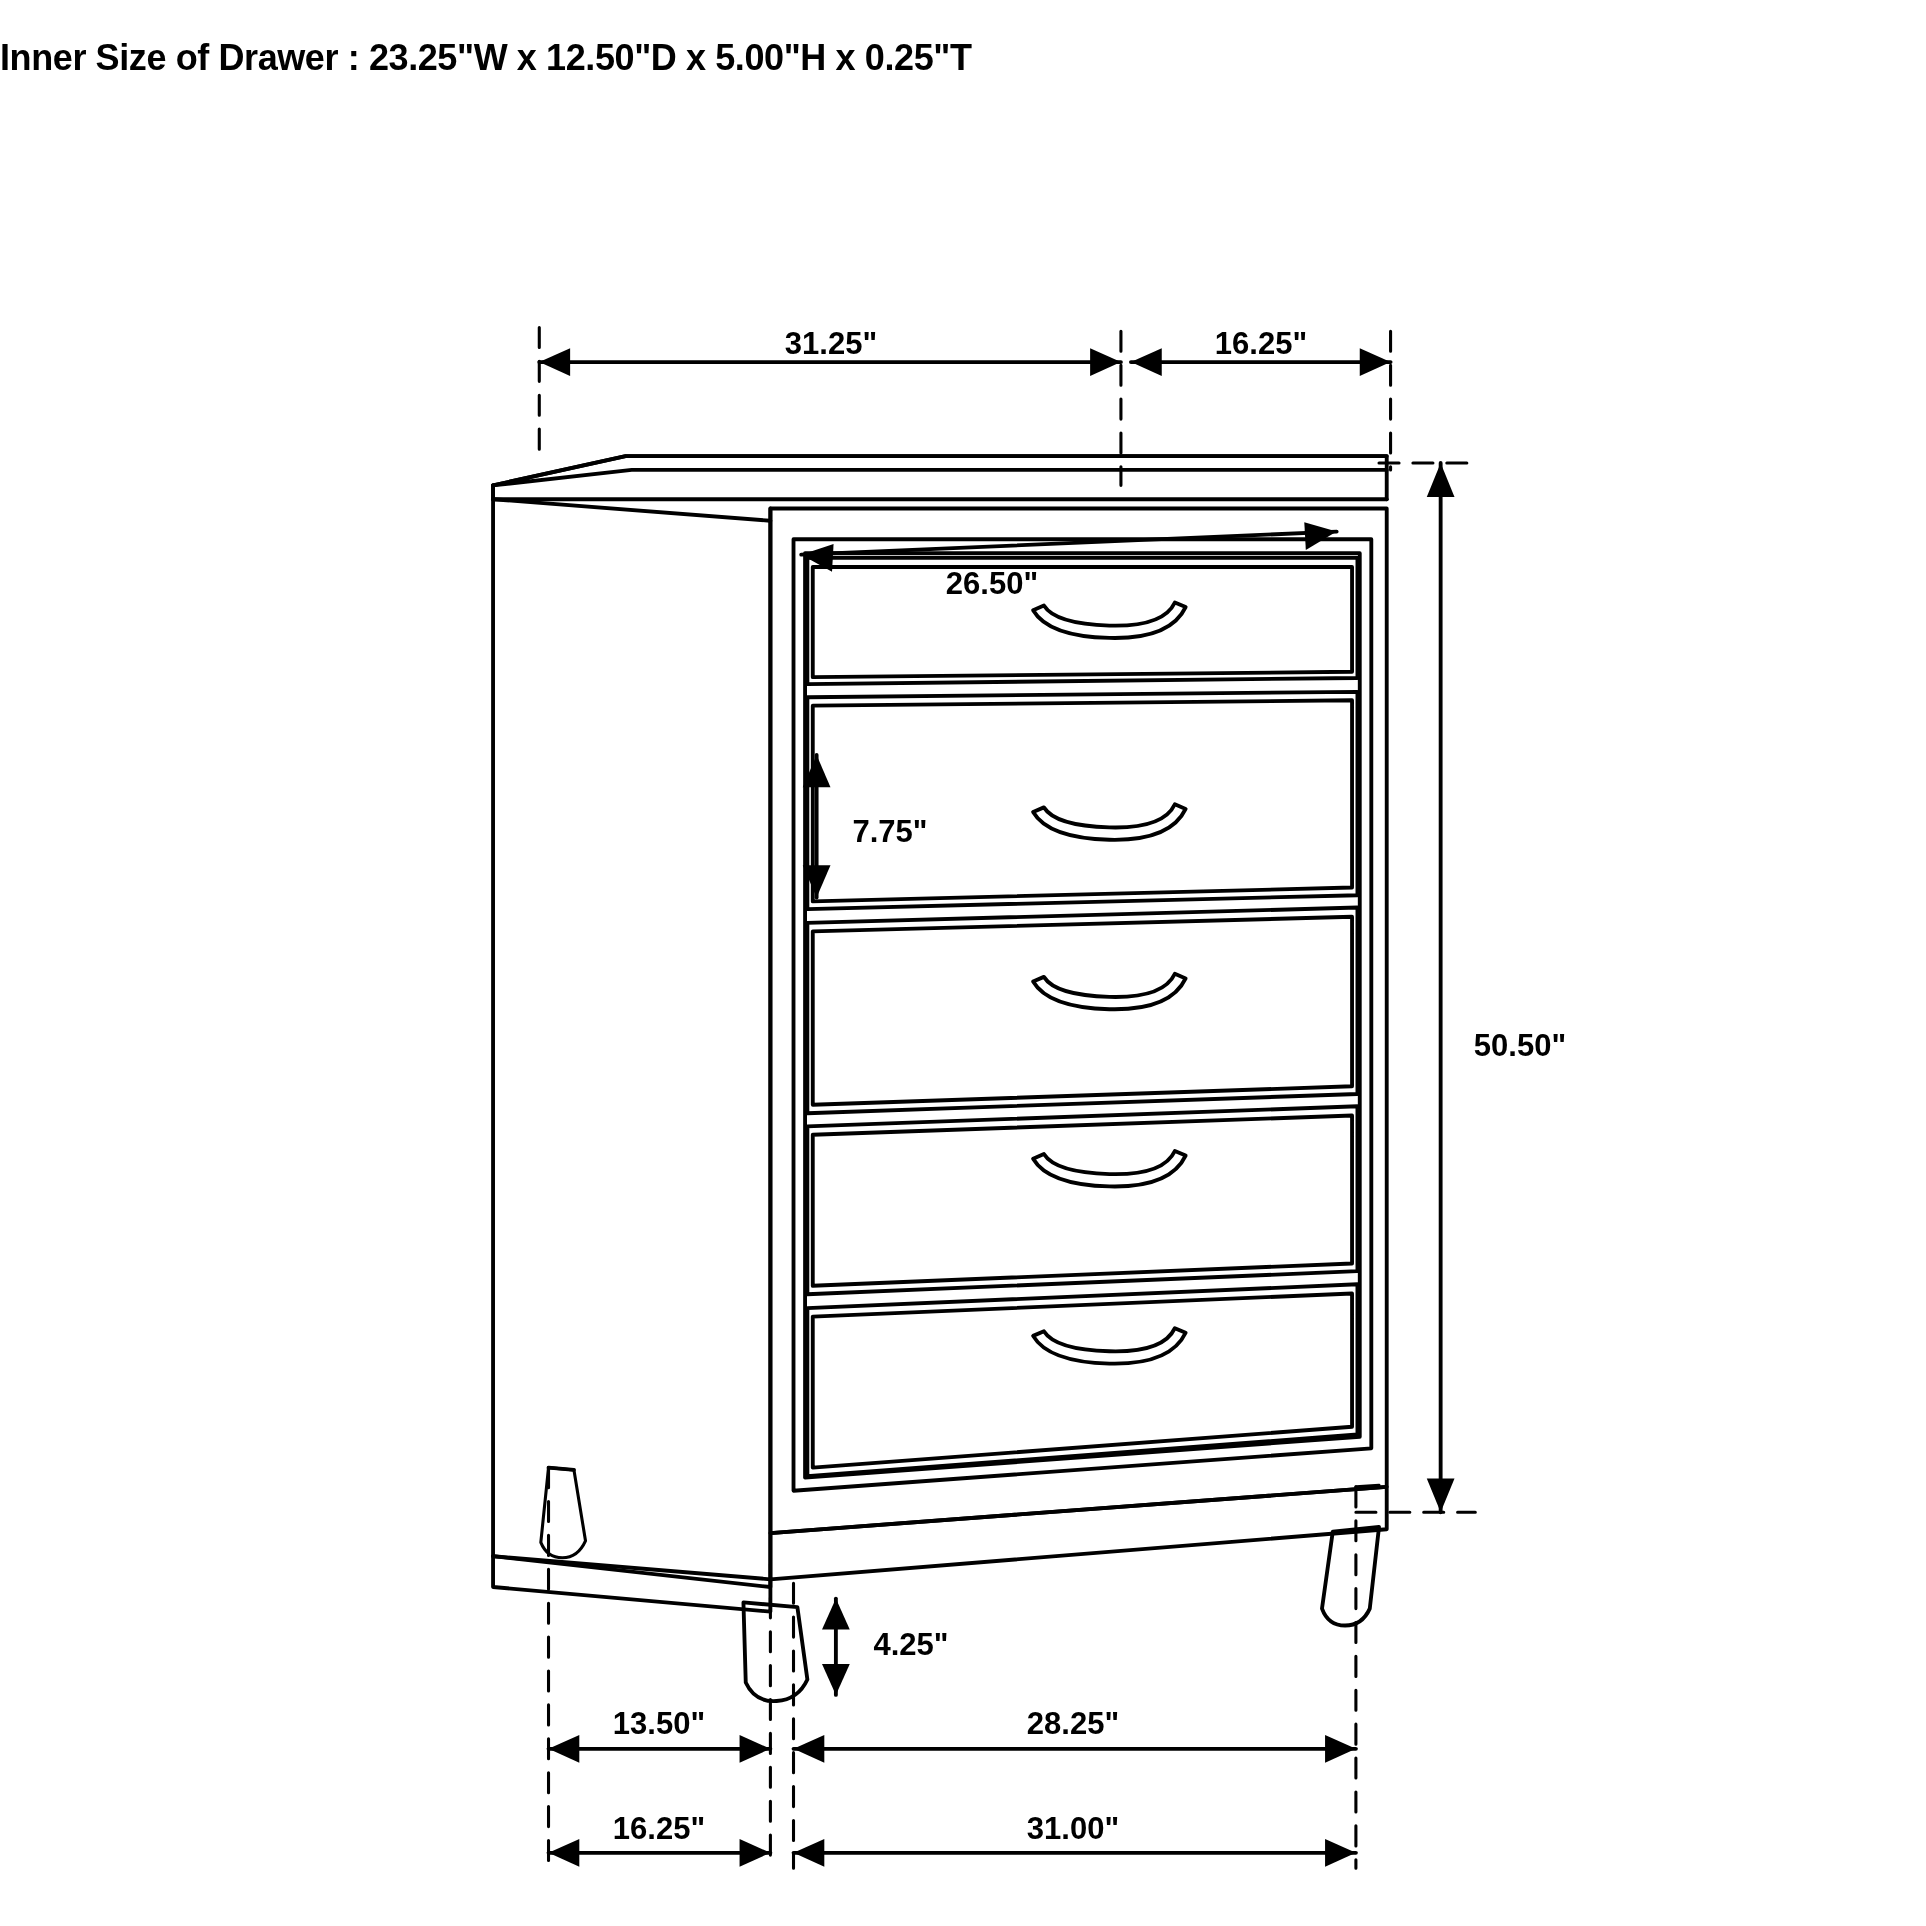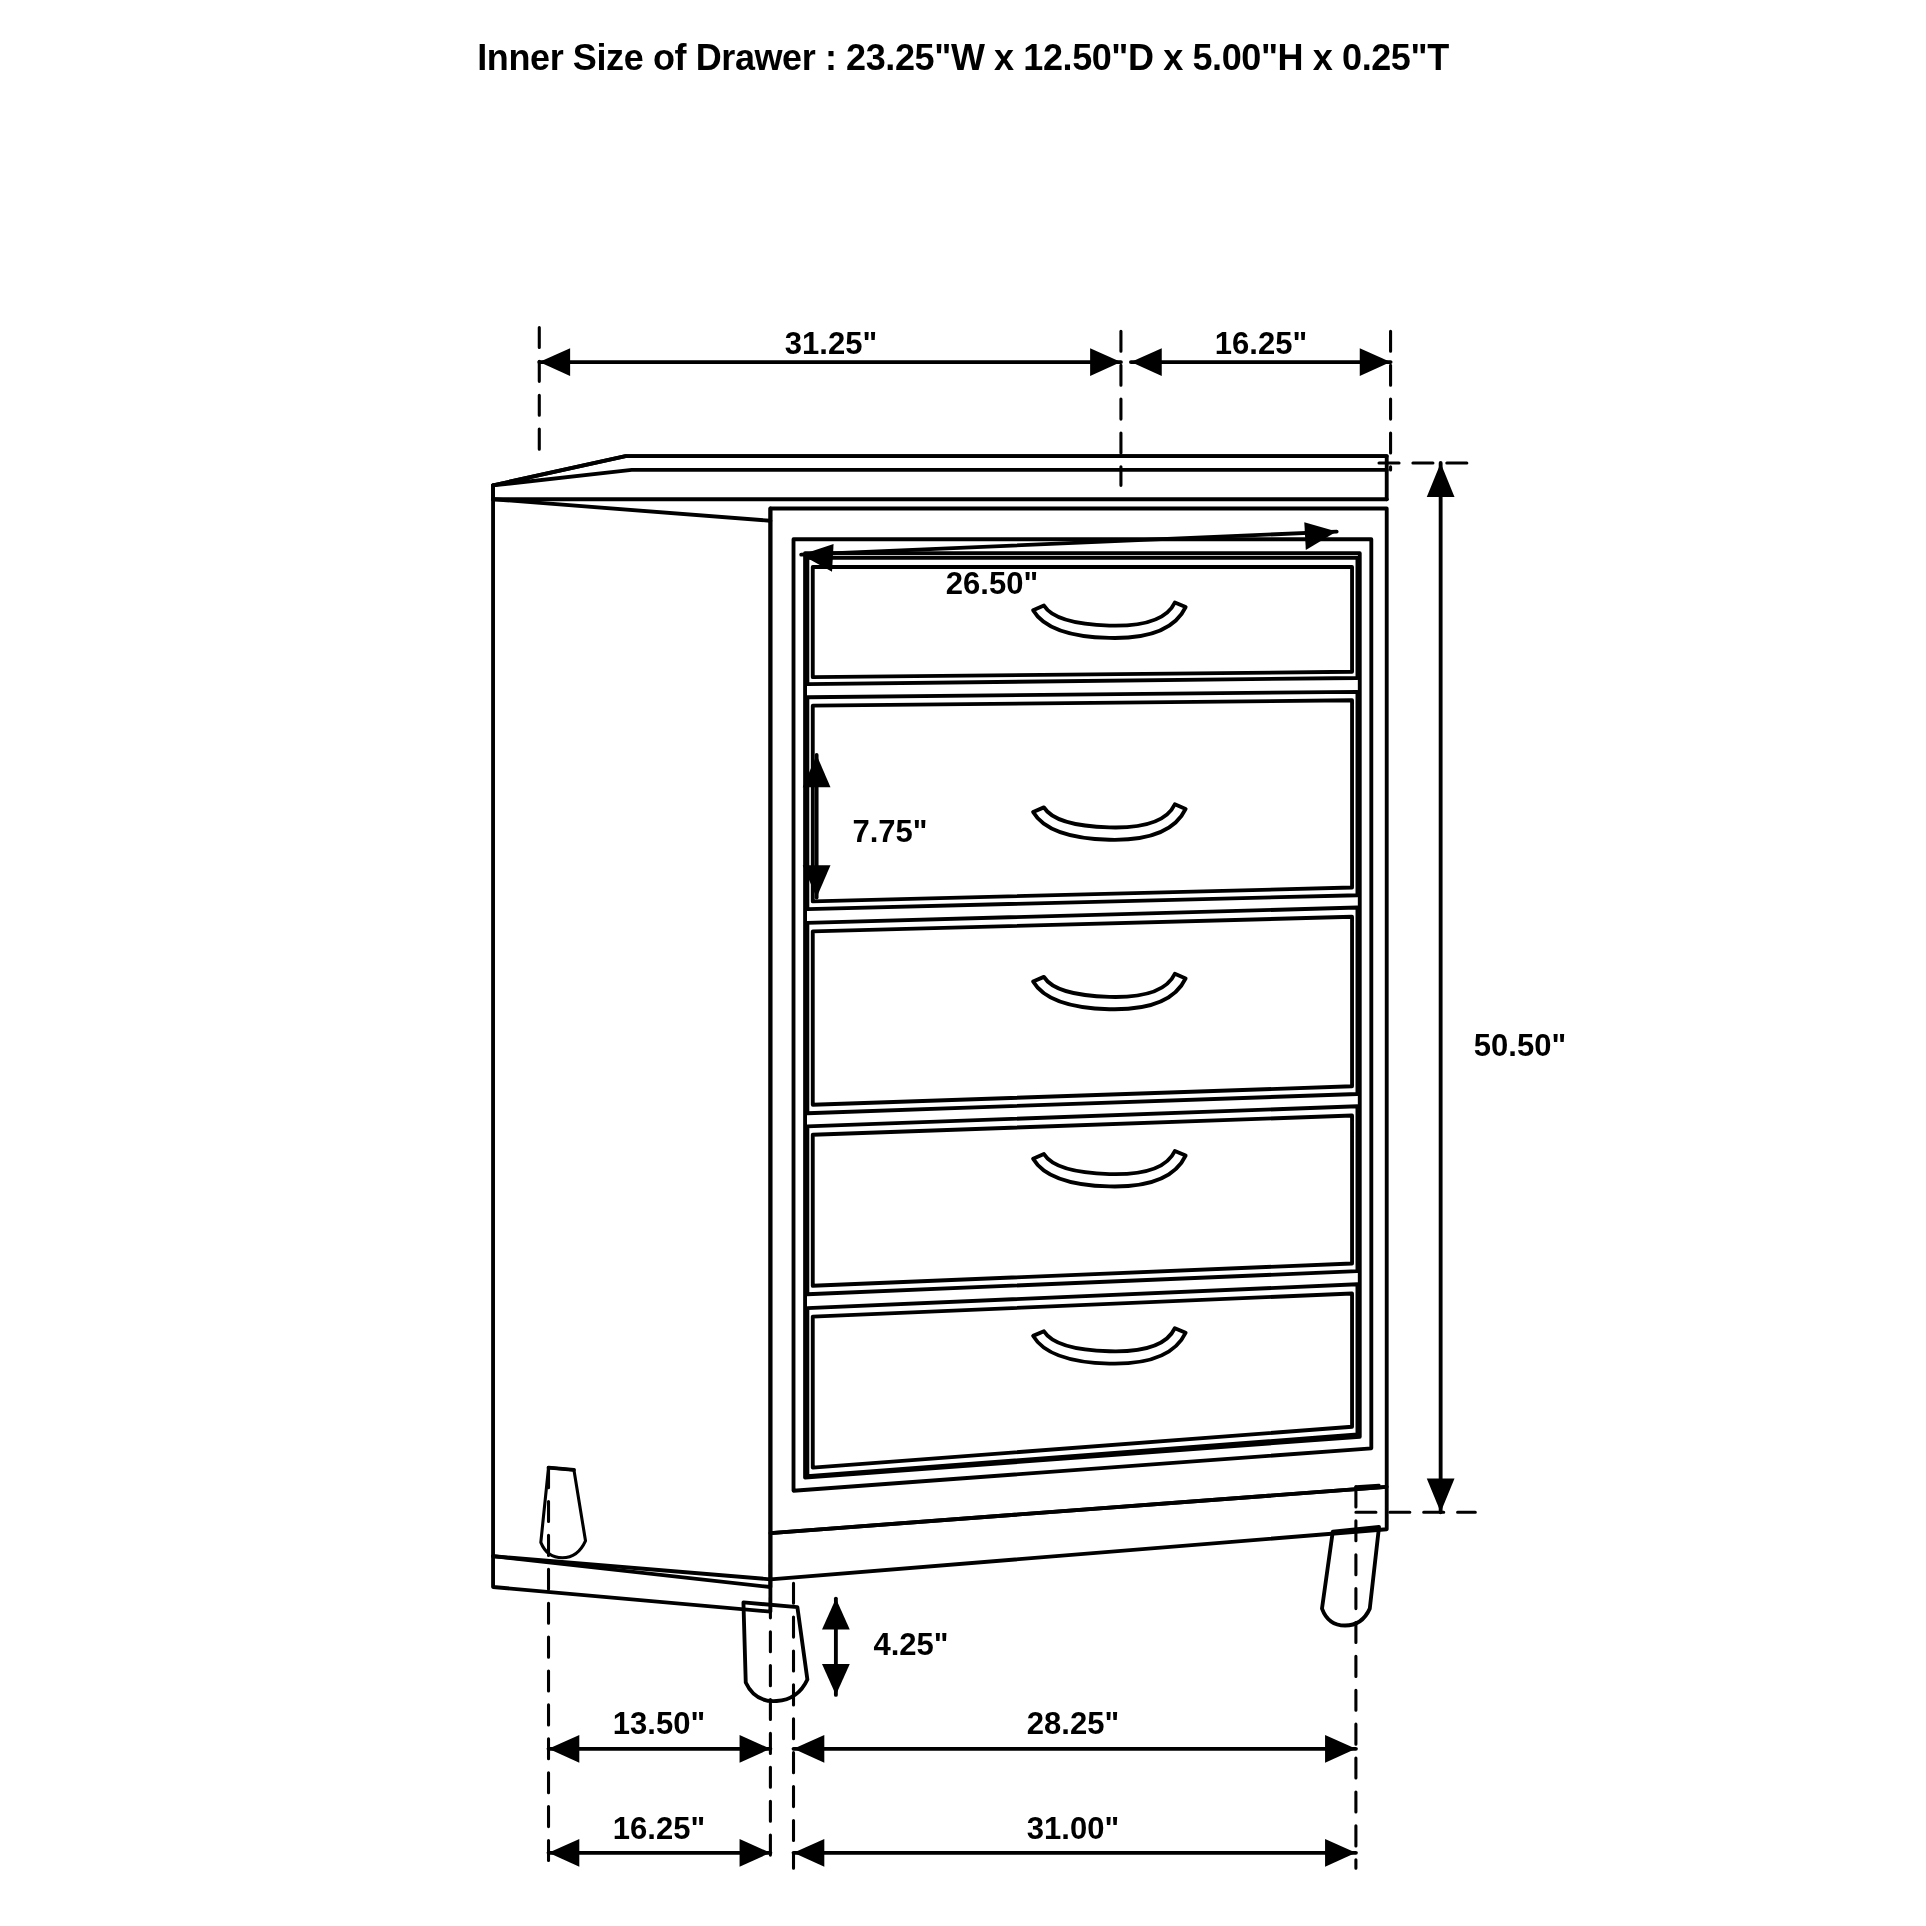--- a/index.html
+++ b/index.html
@@ -18,21 +18,21 @@
   #page {
     position: relative;
     width: 1926px;
     height: 1926px;
   }
   #title {
     position: absolute;
     top: 37px;
     left: 0;
     width: 1926px;
-    text-align: center;
+    text-align: left;
     font-size: 36px;
     font-weight: bold;
     letter-spacing: -0.4px;
     white-space: nowrap;
   }
   #drawing {
     position: absolute;
     top: 0;
     left: 0;
   }

